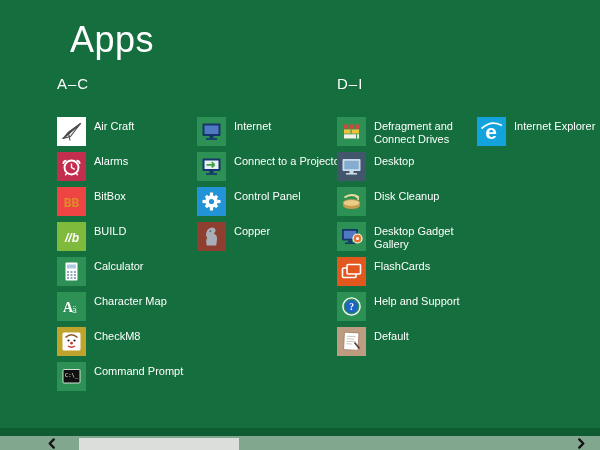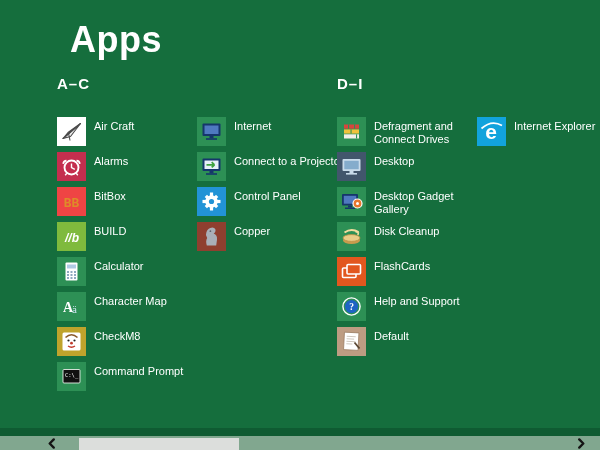--- a/index.html
+++ b/index.html
@@ -4,24 +4,24 @@
 <style>
   html,body{margin:0;padding:0;background:#222;}
   .screen{
     position:relative;width:600px;height:450px;overflow:hidden;
     background:var(--bg,#156E3D);
     font-family:"Liberation Sans",sans-serif;
     -webkit-font-smoothing:antialiased;
   }
   .page-title{
     position:absolute;left:70px;top:20px;margin:0;
-    font-size:36px;font-weight:700;color:#FFFFFF;letter-spacing:.5px;line-height:1.1;
+    font-size:36px;font-weight:400;color:#FFFFFF;letter-spacing:.5px;line-height:1.1;
   }
   .group-header{
-    position:absolute;top:75px;font-size:15px;font-weight:700;color:#FFFFFF;letter-spacing:1px;
+    position:absolute;top:75px;font-size:15px;font-weight:400;color:#FFFFFF;letter-spacing:1px;
   }
   #header-ac{left:57px}
   #header-di{left:337px}
   .app-col{position:absolute;top:117px;display:flex;flex-direction:column;}
   .col-0{left:57px}
   .col-1{left:197px}
   .col-2{left:337px}
   .col-3{left:477px}
   .app-item{display:flex;align-items:flex-start;height:35px;cursor:default;}
   .tile{
@@ -265,45 +265,45 @@
               <rect x="9" y="21" width="11" height="1.6" fill="#C9DBEA"></rect>
             </svg>
           </span>
         </div>
         <div class="app-label">Desktop</div>
       </div>
       <div class="app-item">
         <div class="tile" style="background: rgb(45, 144, 85);">
           <span class="tile-icon">
             <svg viewBox="0 0 29 29">
+              <ellipse cx="14.5" cy="18.5" rx="8.5" ry="3.4" fill="#C89B4D"></ellipse>
+              <ellipse cx="14.5" cy="16" rx="8.5" ry="3.4" fill="#E9CC86" stroke="#B98F43" stroke-width="0.8"></ellipse>
+              <path d="M7.5 10.5 Q14.5 5.5 21.5 10.2" fill="none" stroke="#F2DD9E" stroke-width="2"></path>
+              <path d="M21.5 10.2 l-3 -.4 M21.5 10.2 l-.6 2.8" stroke="#F2DD9E" stroke-width="1.6" fill="none"></path>
+            </svg>
+          </span>
+        </div>
+        <div class="app-label">Disk Cleanup</div>
+      </div>
+      <div class="app-item">
+        <div class="tile" style="background: rgb(45, 144, 85);">
+          <span class="tile-icon">
+            <svg viewBox="0 0 29 29">
               <rect x="5" y="7" width="16" height="11.5" rx="1" fill="#15366B"></rect>
               <rect x="6.8" y="8.8" width="12.4" height="7.9" fill="#4F79C0"></rect>
               <rect x="11" y="18.5" width="4" height="2" fill="#15366B"></rect>
               <rect x="8" y="20.5" width="10" height="1.5" fill="#15366B"></rect>
               <circle cx="20.5" cy="16.5" r="4.5" fill="#E8762D" stroke="#fff" stroke-width="1.2"></circle>
               <circle cx="20.5" cy="16.5" r="1.5" fill="#fff"></circle>
             </svg>
           </span>
         </div>
         <div class="app-label">Desktop Gadget Gallery</div>
       </div>
       <div class="app-item">
-        <div class="tile" style="background: rgb(45, 144, 85);">
-          <span class="tile-icon">
-            <svg viewBox="0 0 29 29">
-              <ellipse cx="14.5" cy="18.5" rx="8.5" ry="3.4" fill="#C89B4D"></ellipse>
-              <ellipse cx="14.5" cy="16" rx="8.5" ry="3.4" fill="#E9CC86" stroke="#B98F43" stroke-width="0.8"></ellipse>
-              <path d="M7.5 10.5 Q14.5 5.5 21.5 10.2" fill="none" stroke="#F2DD9E" stroke-width="2"></path>
-              <path d="M21.5 10.2 l-3 -.4 M21.5 10.2 l-.6 2.8" stroke="#F2DD9E" stroke-width="1.6" fill="none"></path>
-            </svg>
-          </span>
-        </div>
-        <div class="app-label">Disk Cleanup</div>
-      </div>
-      <div class="app-item">
         <div class="tile" style="background: rgb(226, 87, 30);">
           <span class="tile-icon">
             <svg viewBox="0 0 29 29">
               <rect x="5.5" y="11" width="13.5" height="9.5" rx="1" fill="none" stroke="#fff" stroke-width="1.6"></rect>
               <rect x="10" y="7.5" width="13.5" height="9.5" rx="1" fill="#E2571E" stroke="#fff" stroke-width="1.6"></rect>
             </svg>
           </span>
         </div>
         <div class="app-label">FlashCards</div>
       </div>

